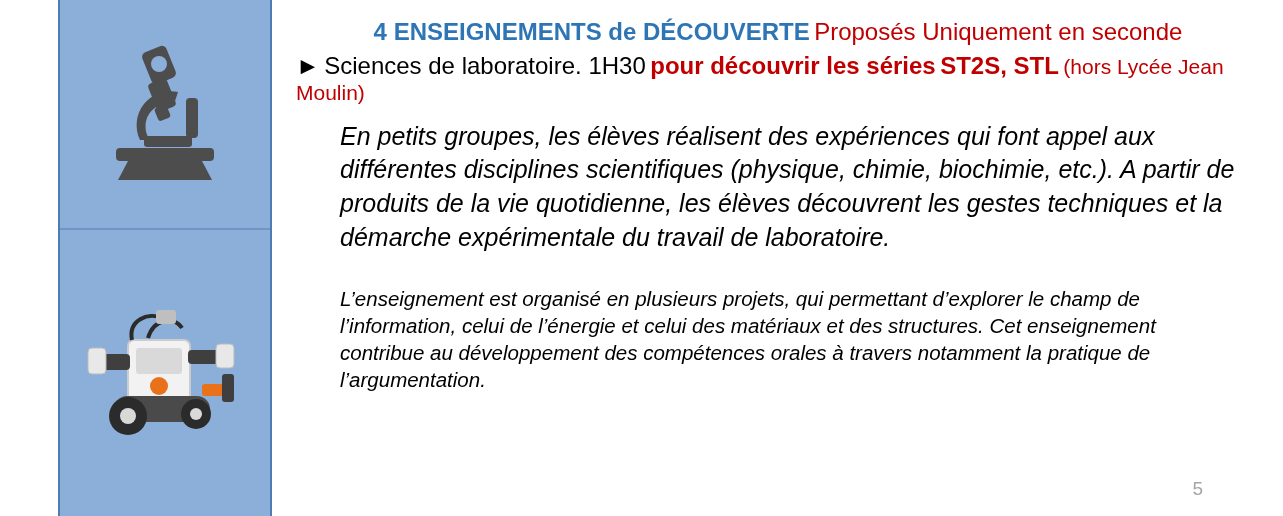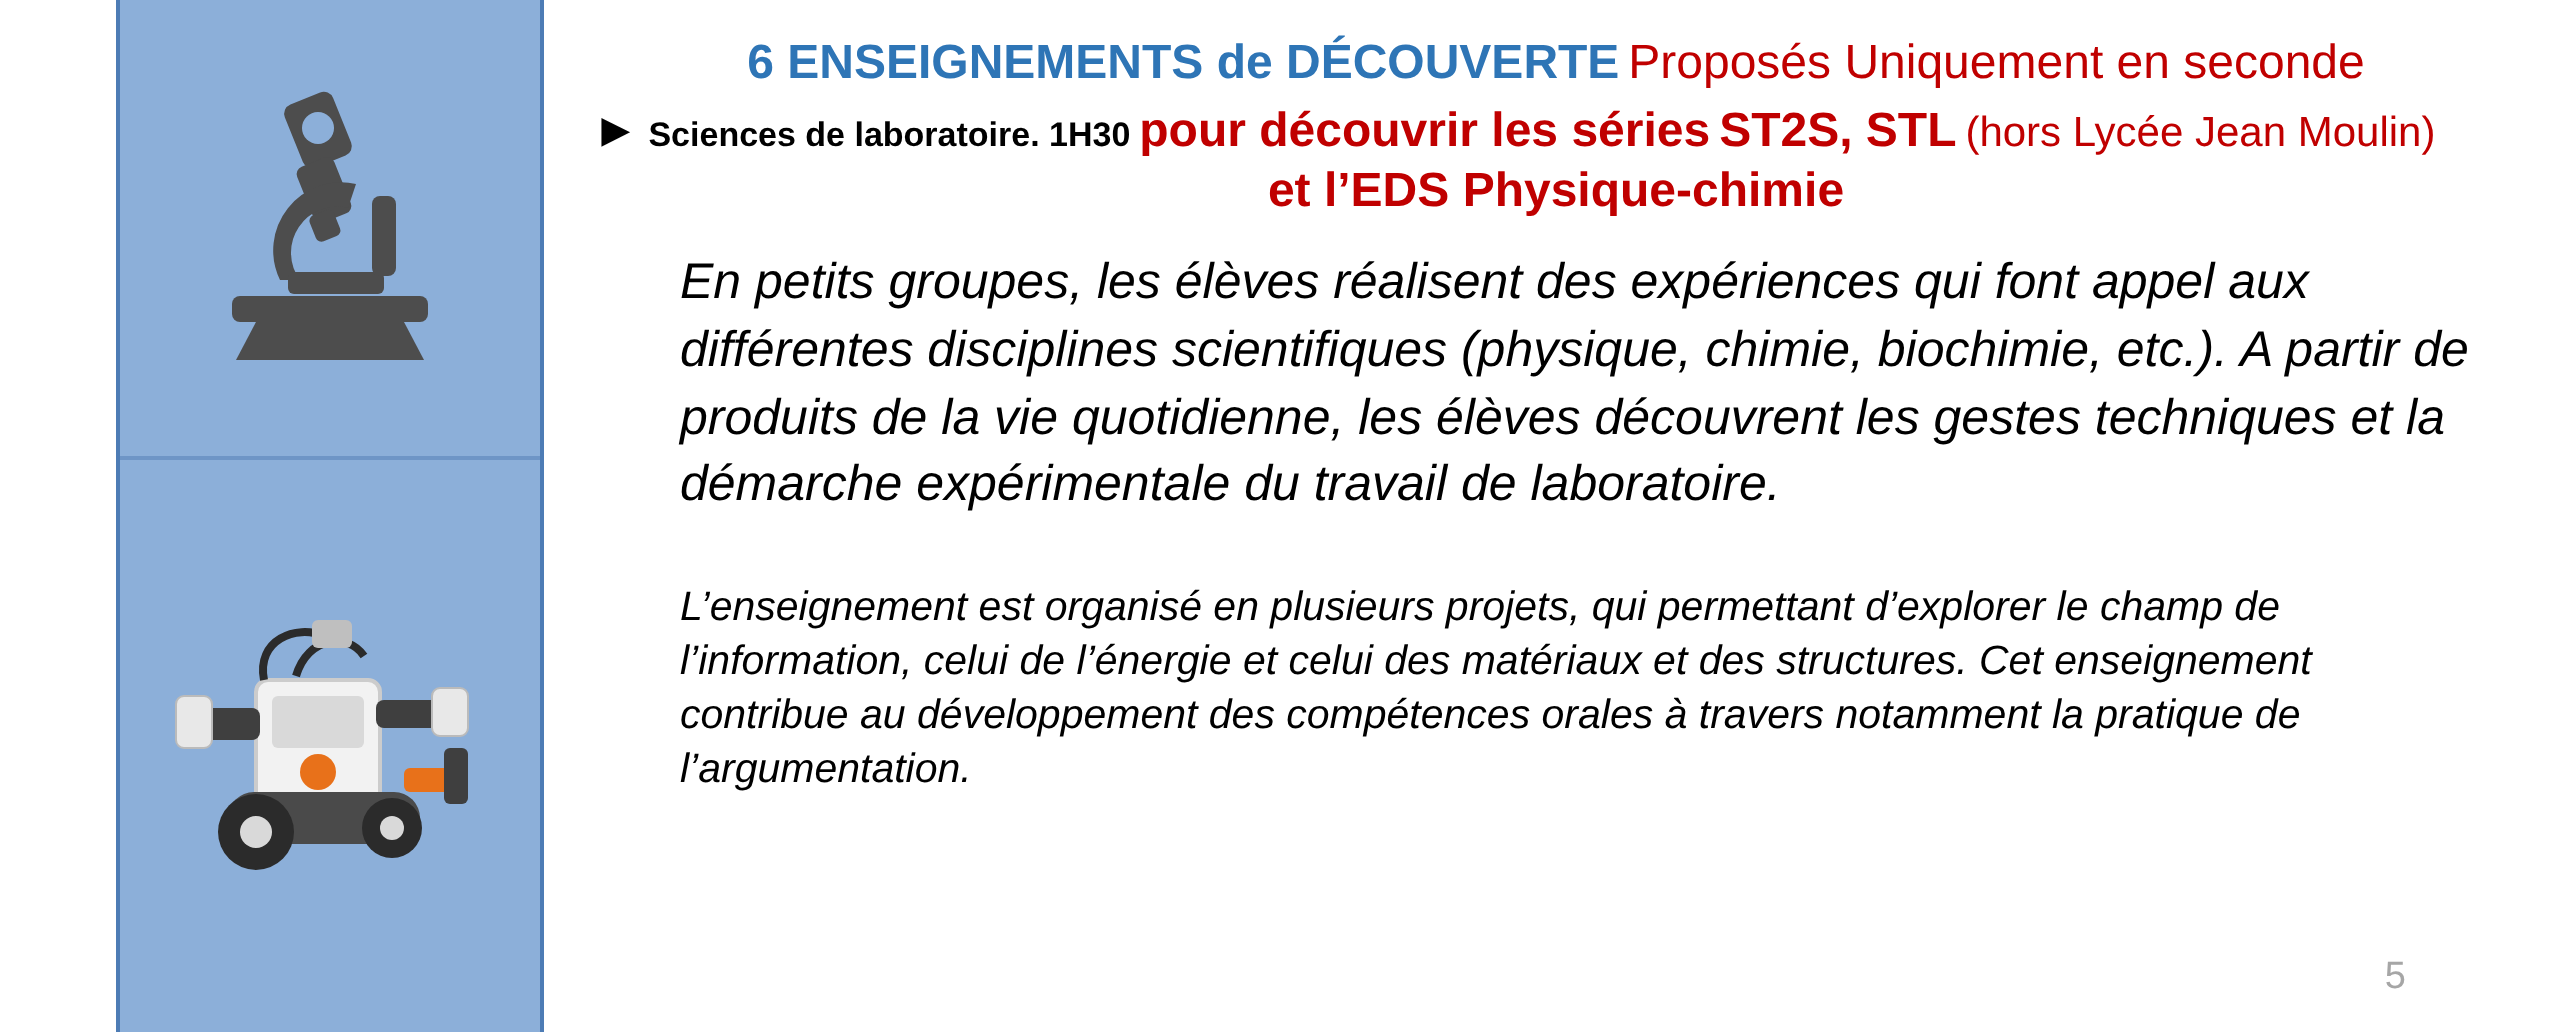--- a/index.html
+++ b/index.html
@@ -79,22 +79,22 @@
     text-align: left;
     padding-left: 18px;
   }
   .arrow {
     font-size: 24px;
     color: #000000;
     font-weight: bold;
   }
   .b-black {
     color: #000000;
-    font-weight: bold;
-    font-size: 17px;
+    font-weight: normal;
+    font-size: 24px;
   }
   .b-red {
     color: #c00000;
     font-weight: bold;
     font-size: 24px;
   }
   .b-red-small {
     color: #c00000;
     font-size: 21px;
   }
@@ -196,34 +196,31 @@
           <rect x="132" y="96" width="30" height="12" rx="3" fill="#e8711a"></rect>
           <rect x="152" y="86" width="12" height="28" rx="3" fill="#3f3f3f"></rect>
         </svg>
       </span>
     </div>
   </div>
 
   <div class="content">
 
     <div class="heading-line">
-      <span class="h-blue">6 ENSEIGNEMENTS de DÉCOUVERTE</span>
+      <span class="h-blue">4 ENSEIGNEMENTS de DÉCOUVERTE</span>
       <span class="h-red">Proposés Uniquement en seconde</span>
     </div>
 
     <div class="bullet-line">
       <span class="arrow">►</span>
       <span class="b-black">Sciences de laboratoire</span><span class="b-black">. 1H30</span>
       <span class="b-red">pour découvrir les séries</span>
       <span class="b-red">ST2S, STL</span>
       <span class="b-red-small">(hors Lycée Jean Moulin)</span>
     </div>
-    <div class="center-line">
-      <span class="b-red">et l’EDS Physique-chimie</span>
-    </div>
 
     <div class="para">En petits groupes, les élèves réalisent des expériences qui font appel aux différentes disciplines scientifiques (physique, chimie, biochimie, etc.). A partir de produits de la vie quotidienne, les élèves découvrent les gestes techniques et la démarche expérimentale du travail de laboratoire.</div>
 
     <div class="block2">
       <div class="para2">L’enseignement est organisé en plusieurs projets, qui permettant d’explorer le champ de l’information, celui de l’énergie et celui des matériaux et des structures.  Cet enseignement contribue au développement des compétences orales à travers notamment la pratique de l’argumentation.</div>
     </div>
 
   </div>
 
   <div class="page-number">5</div>

